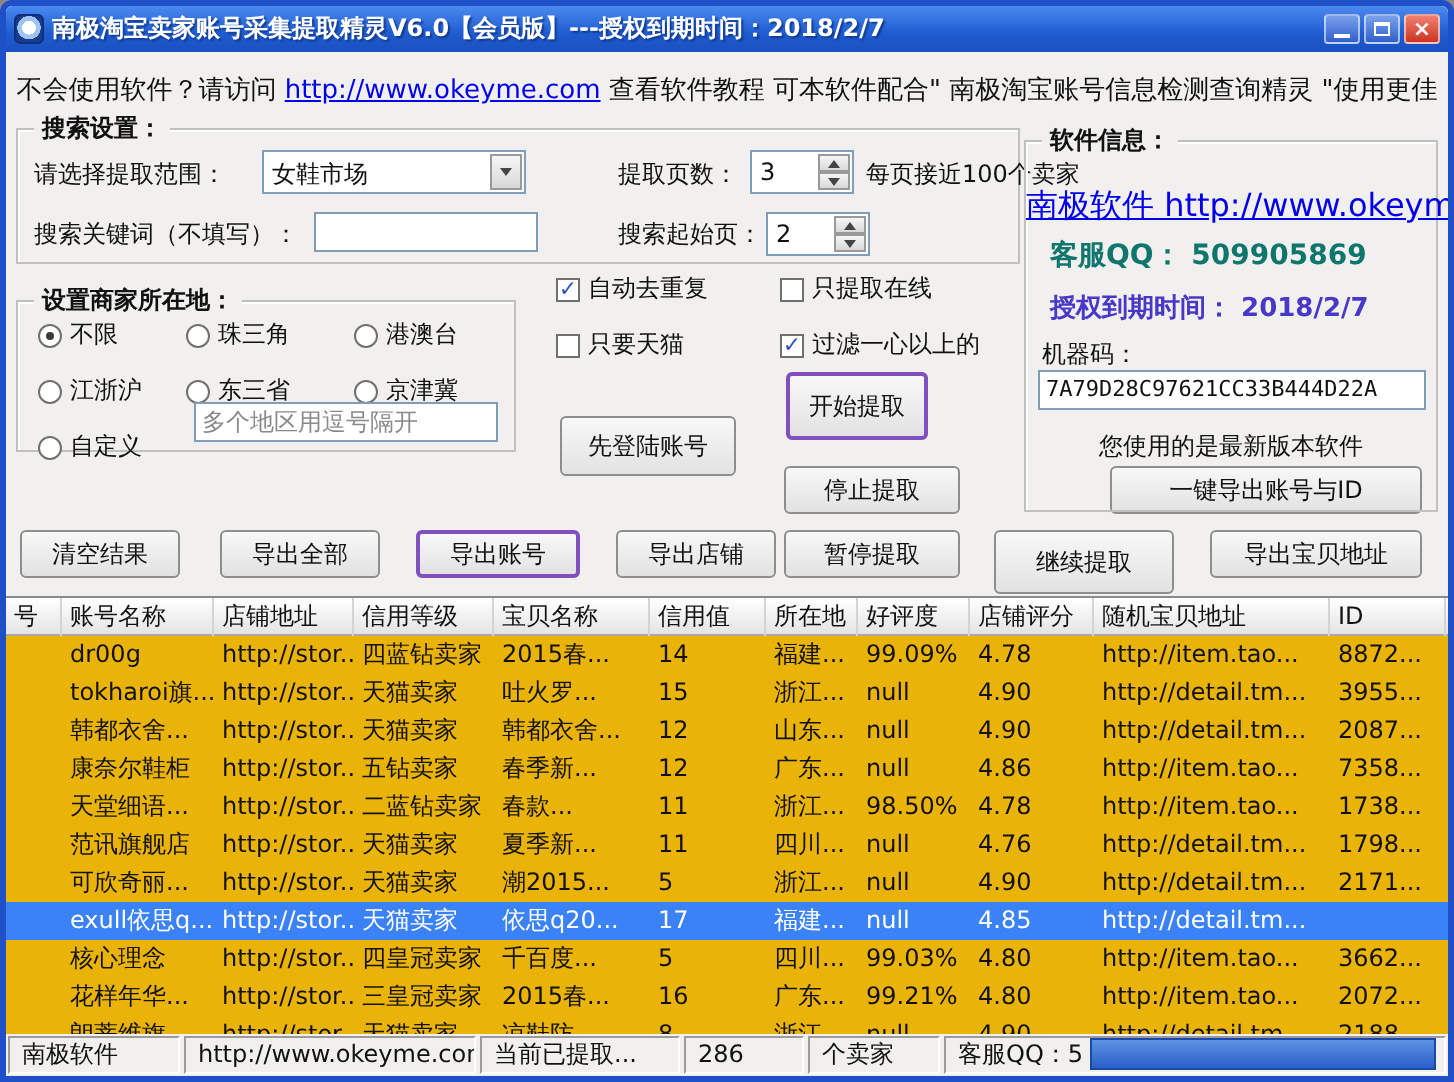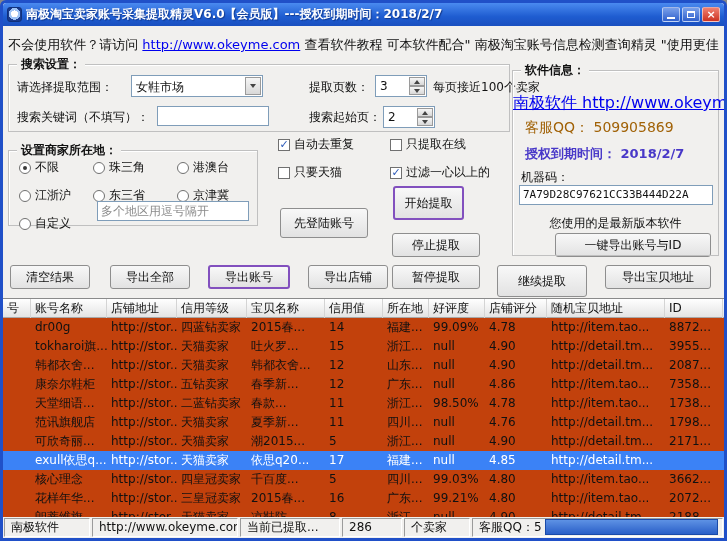--- a/index.html
+++ b/index.html
@@ -93,37 +93,37 @@
     content: ""; position: absolute; left: 3px; top: 3px; width: 4px; height: 4px;
     border-radius: 50%; background: #3a3a3a;
   }
   .check {
     width: 12px; height: 12px; border: 1px solid #707070; background: #fff;
     display: flex; align-items: center; justify-content: center; flex: 0 0 auto;
   }
   .check.on::after { content: "✓"; color: #2a58b8; font-size: 11px; font-weight: bold; line-height: 1; }
   
   .info-link { left: 0; right: 0; text-align: center; font-size: 16px; }
-  .info-qq { left: 12px; font-weight: normal; font-size: 14px; color: #a16207; }
+  .info-qq { left: 12px; font-weight: bold; font-size: 14px; color: #0f766e; }
   .info-license { left: 12px; font-weight: bold; font-size: 13px; color: #4838c8; }
   .machine-code {
     font-family: "DejaVu Sans Mono", "Liberation Mono", monospace;
     font-size: 11px; line-height: 16px;
   }
   
   .tablewrap {
     left: 0; top: 272px; width: 721px; height: 219px; background: #fff;
     border-top: 1px solid #8a8a8a; overflow: hidden;
   }
   .thead { display: flex; height: 19px; border-bottom: 1px solid #a8a8a8; background: linear-gradient(#ffffff, #e4e4e4); }
   .hcell {
     height: 19px; line-height: 18px; padding-left: 4px; border-right: 1px solid #d4d4d4;
     font-size: 12px; overflow: hidden; white-space: nowrap; flex: 0 0 auto;
   }
-  .trow { display: flex; height: 19px; line-height: 19px; background: #c2410c; }
+  .trow { display: flex; height: 19px; line-height: 19px; background: #eab308; }
   .trow.sel { background: #3b82f6; }
   .trow.sel .tcell { color: #fff; }
   .tcell {
     padding-left: 4px; font-size: 12px; overflow: hidden; white-space: nowrap; flex: 0 0 auto;
   }
   .c0 { width: 28px; } .c1 { width: 76px; } .c2 { width: 70px; } .c3 { width: 70px; }
   .c4 { width: 78px; } .c5 { width: 58px; } .c6 { width: 46px; } .c7 { width: 56px; }
   .c8 { width: 62px; } .c9 { width: 118px; } .c10 { width: 58px; }
   
   .statusbar {

